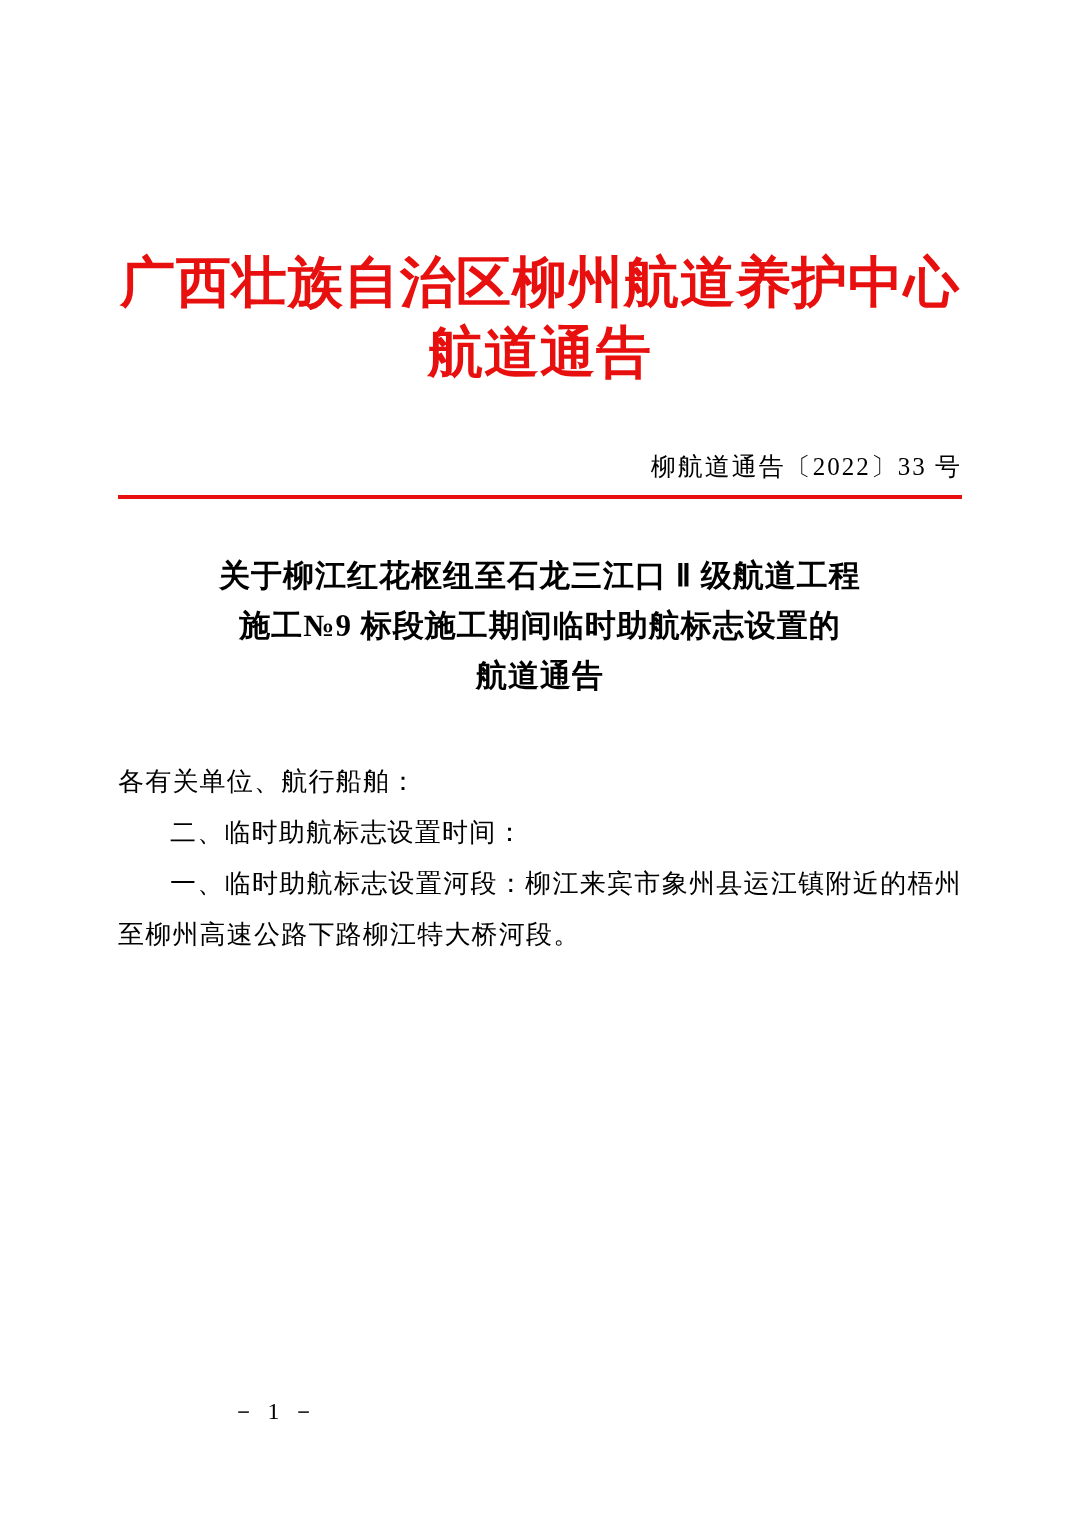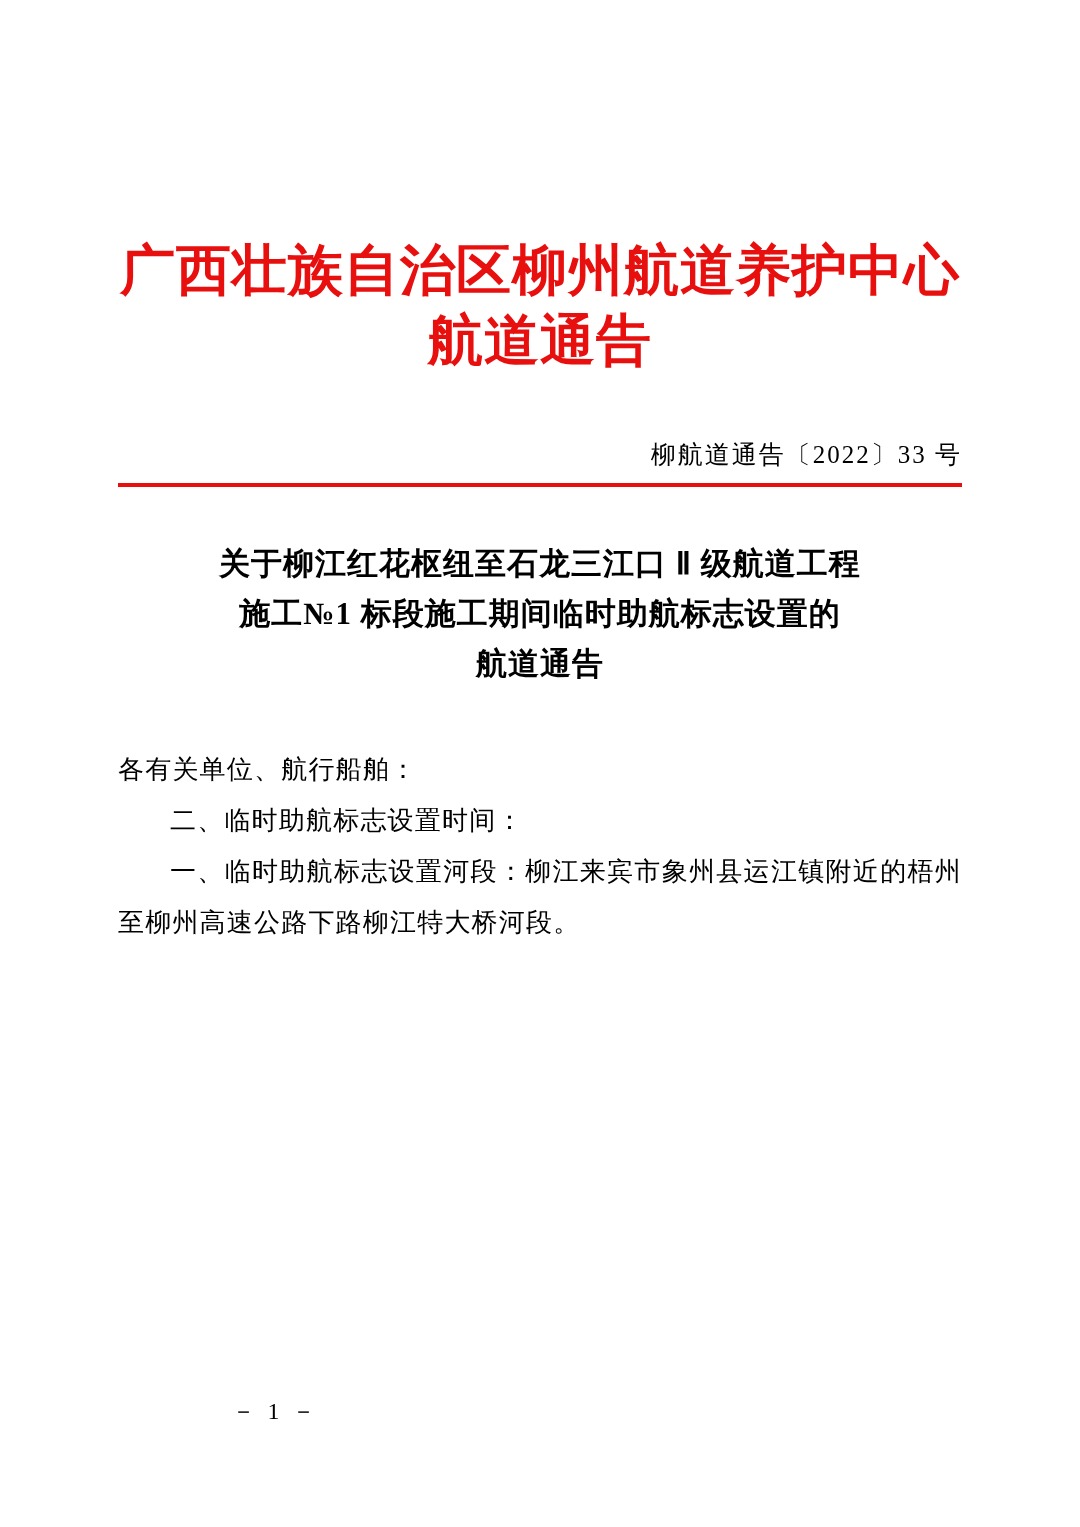--- a/index.html
+++ b/index.html
@@ -13,21 +13,21 @@
     font-family: "Liberation Serif", "DejaVu Serif", serif;
     color: #000000;
     position: relative;
     overflow: hidden;
   }
   .page {
     position: relative;
     width: 1080px;
     height: 1519px;
     box-sizing: border-box;
-    padding: 3px 118px;
+    padding: 15px 118px;
   }
 
   
   .masthead {
     padding-top: 232px;
     text-align: center;
   }
   .masthead-line {
     color: #e8100f;
     font-weight: bold;
@@ -115,21 +115,21 @@
     <div class="masthead-line second">航道通告</div>
   </div>
 
   <div class="docnum-wrap">
     <div class="docnum">柳航道通告〔2022〕33 号</div>
     <div class="red-rule"></div>
   </div>
 
   <div class="title">
     <span class="tl">关于柳江红花枢纽至石龙三江口 Ⅱ 级航道工程</span>
-    <span class="tl">施工№1 标段施工期间临时助航标志设置的</span>
+    <span class="tl">施工№9 标段施工期间临时助航标志设置的</span>
     <span class="tl">航道通告</span>
   </div>
 
   <div class="body">
     <p>各有关单位、航行船舶：</p>
     <p class="indent">二、临时助航标志设置时间：</p>
     <p class="indent">一、临时助航标志设置河段：柳江来宾市象州县运江镇附近的梧州至柳州高速公路下路柳江特大桥河段。</p>
   </div>
 
   <div class="footer">

